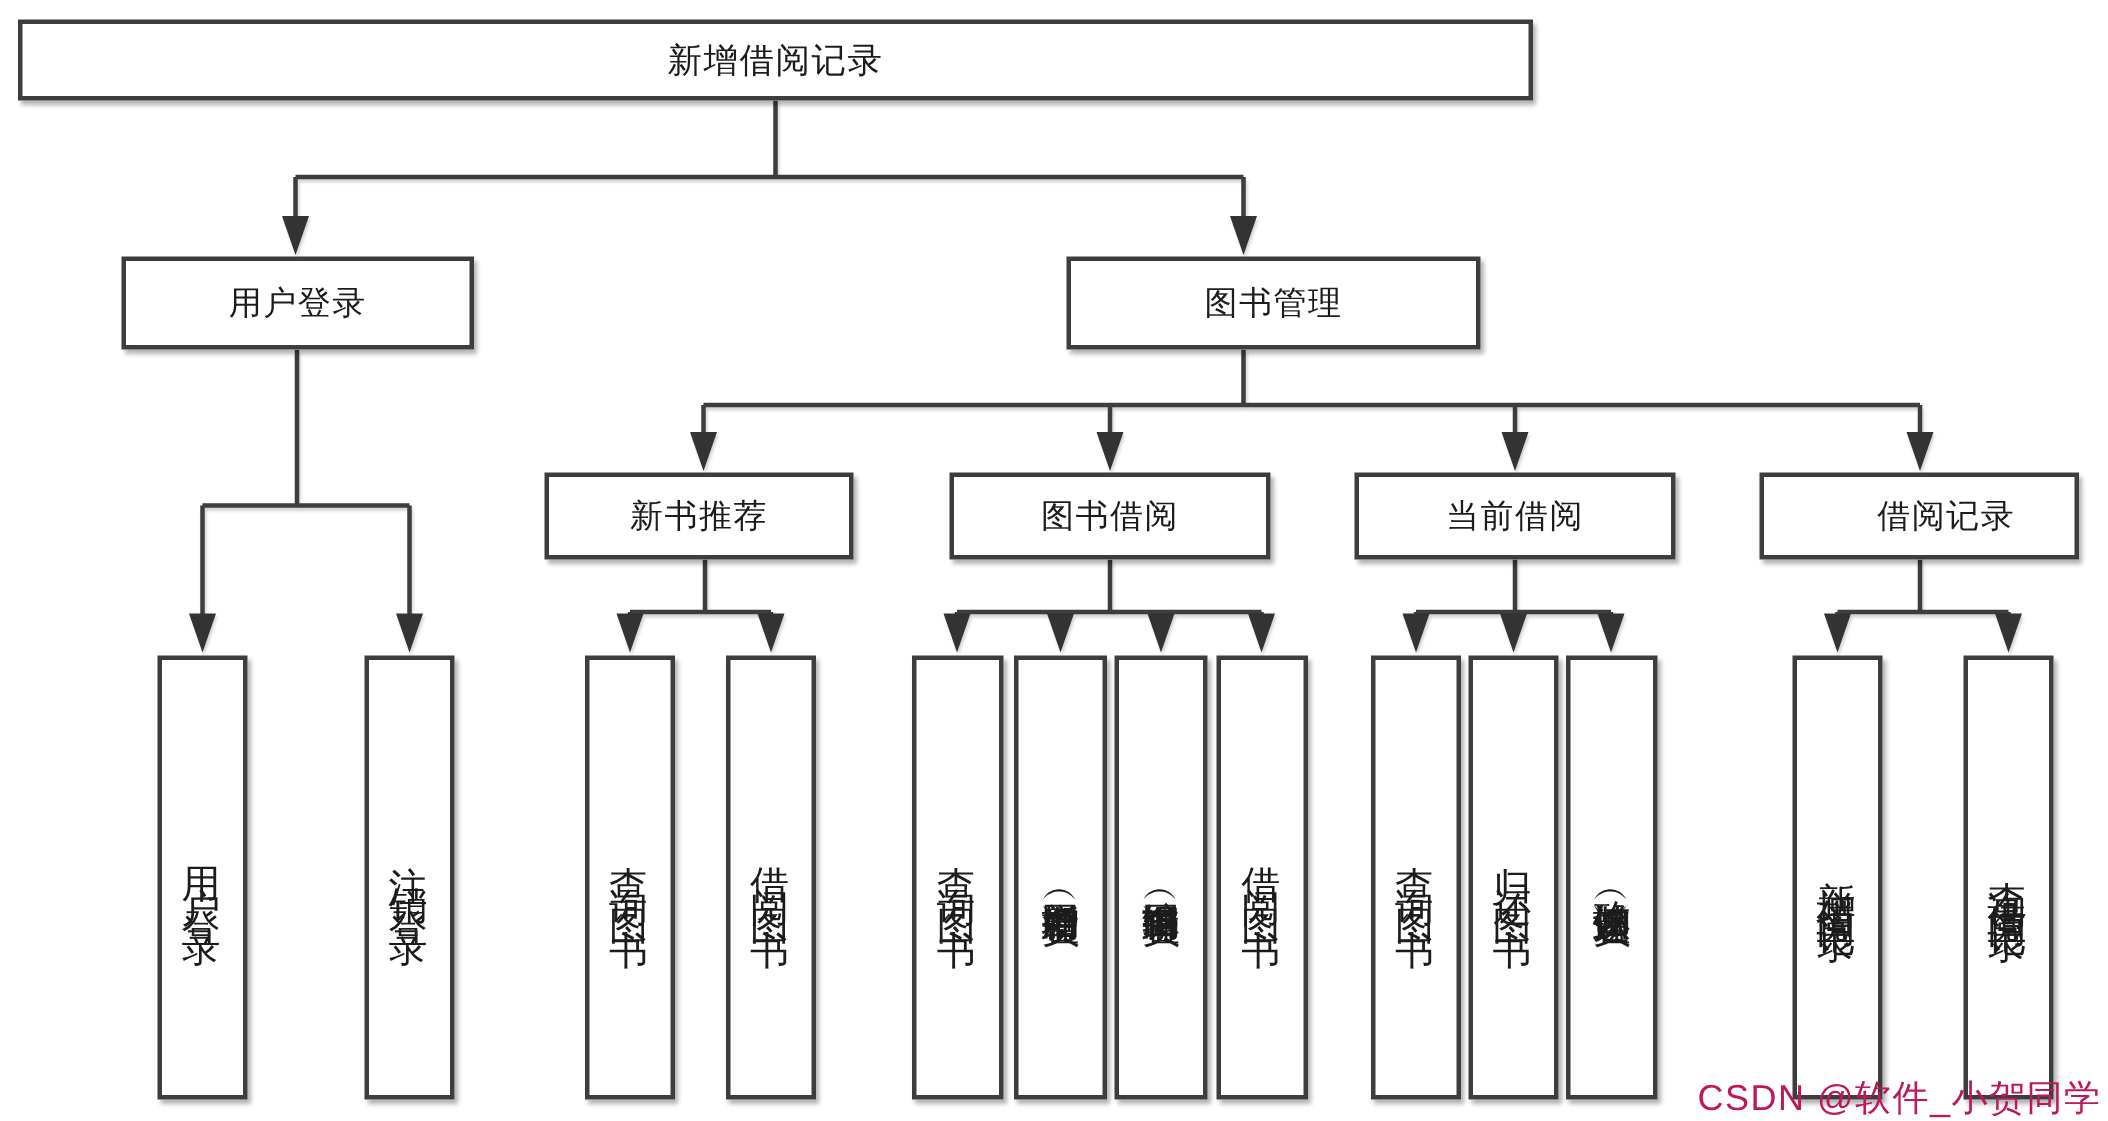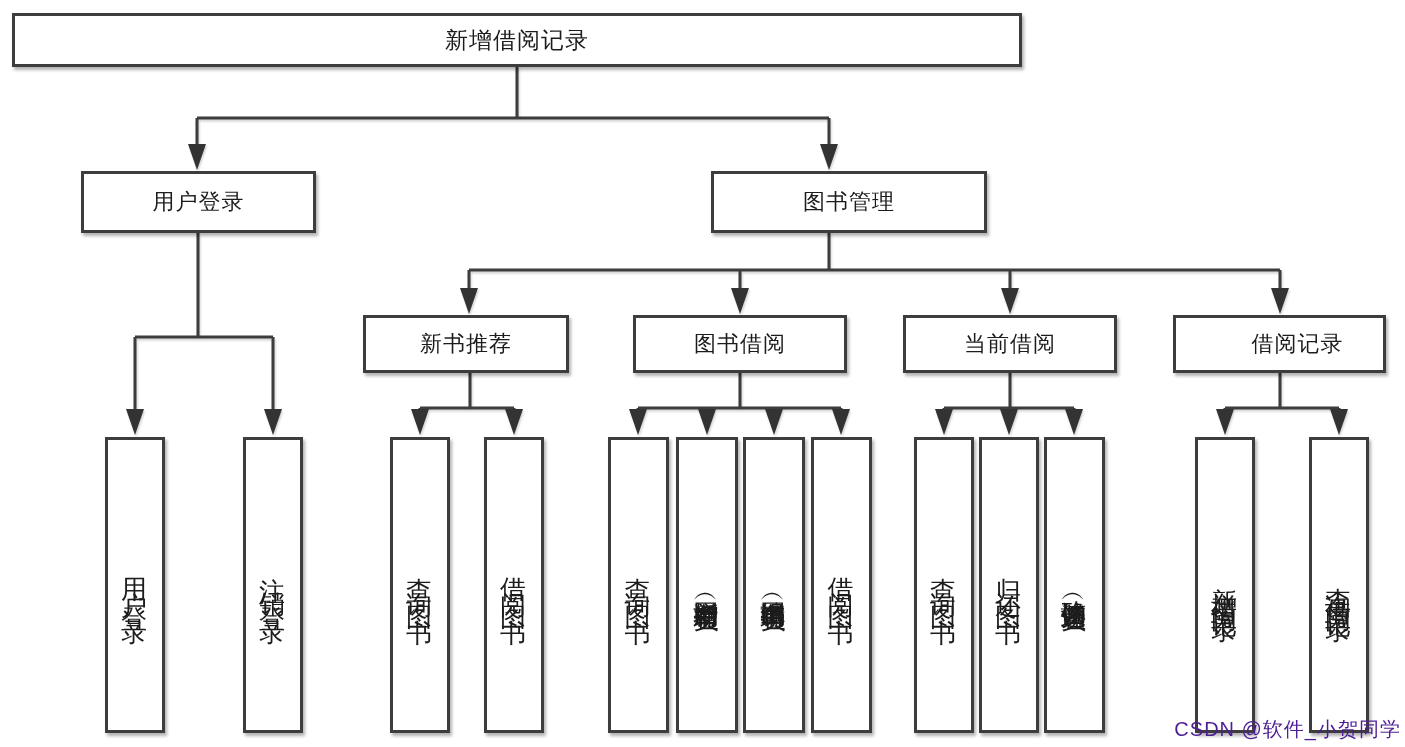--- a/index.html
+++ b/index.html
@@ -43,22 +43,22 @@
   .sp-tight span{letter-spacing:1px;font-size:25px;}
   .A1{left:105px;} .A2{left:243px;}
   .B1{left:390px;} .B2{left:484px;}
   .C1{left:608px;width:61px;} .C2{left:676px;width:62px;}
   .C3{left:743px;width:62px;} .C4{left:811px;width:61px;}
   .D1{left:914px;} .D2{left:979px;} .D3{left:1044px;width:61px;}
   .E1{left:1195px;} .E2{left:1309px;}
   .watermark{
     position:absolute;
     right:4px;top:716px;
-    font-size:20px;
-    color:#4c1d95;
+    font-size:24px;
+    color:#be185d;
     letter-spacing:1px;
     z-index:5;
     white-space:nowrap;
   }
 </style>
 </head>
 <body>
 
 <div class="canvas">
 

